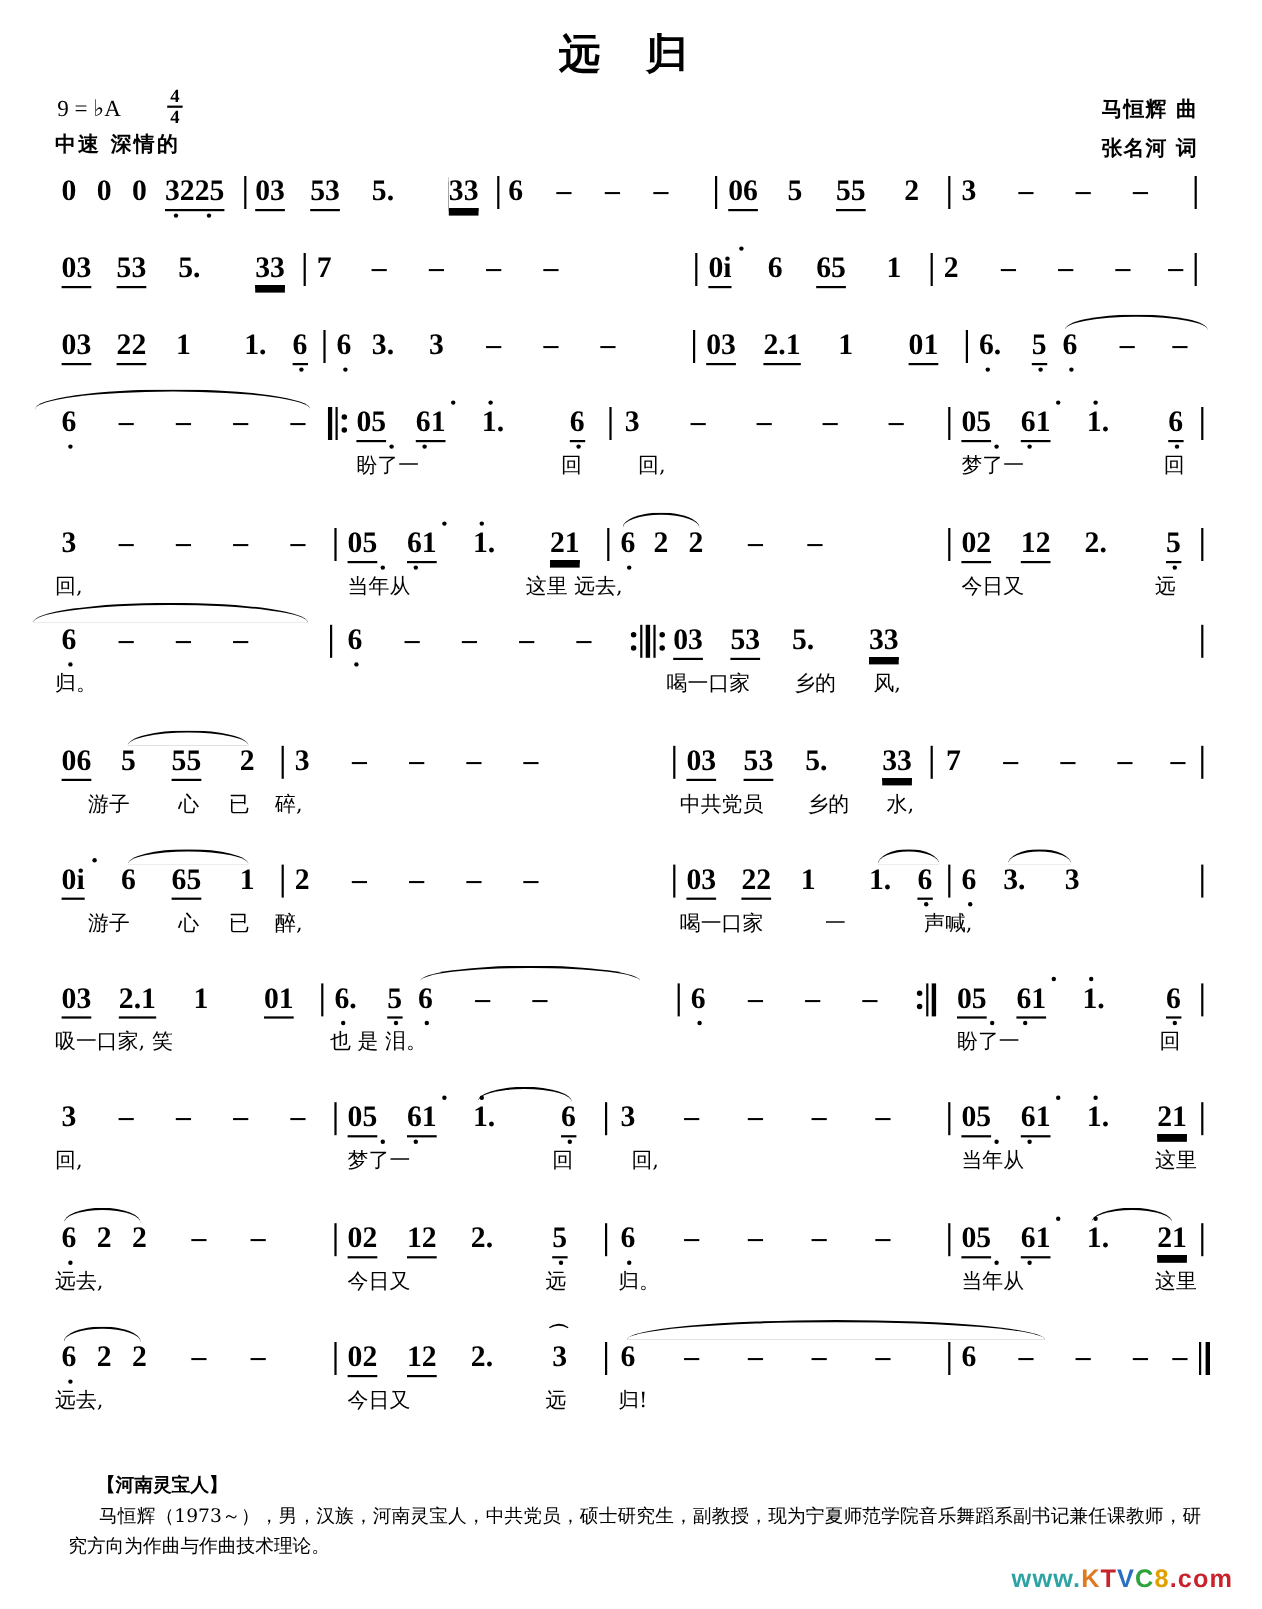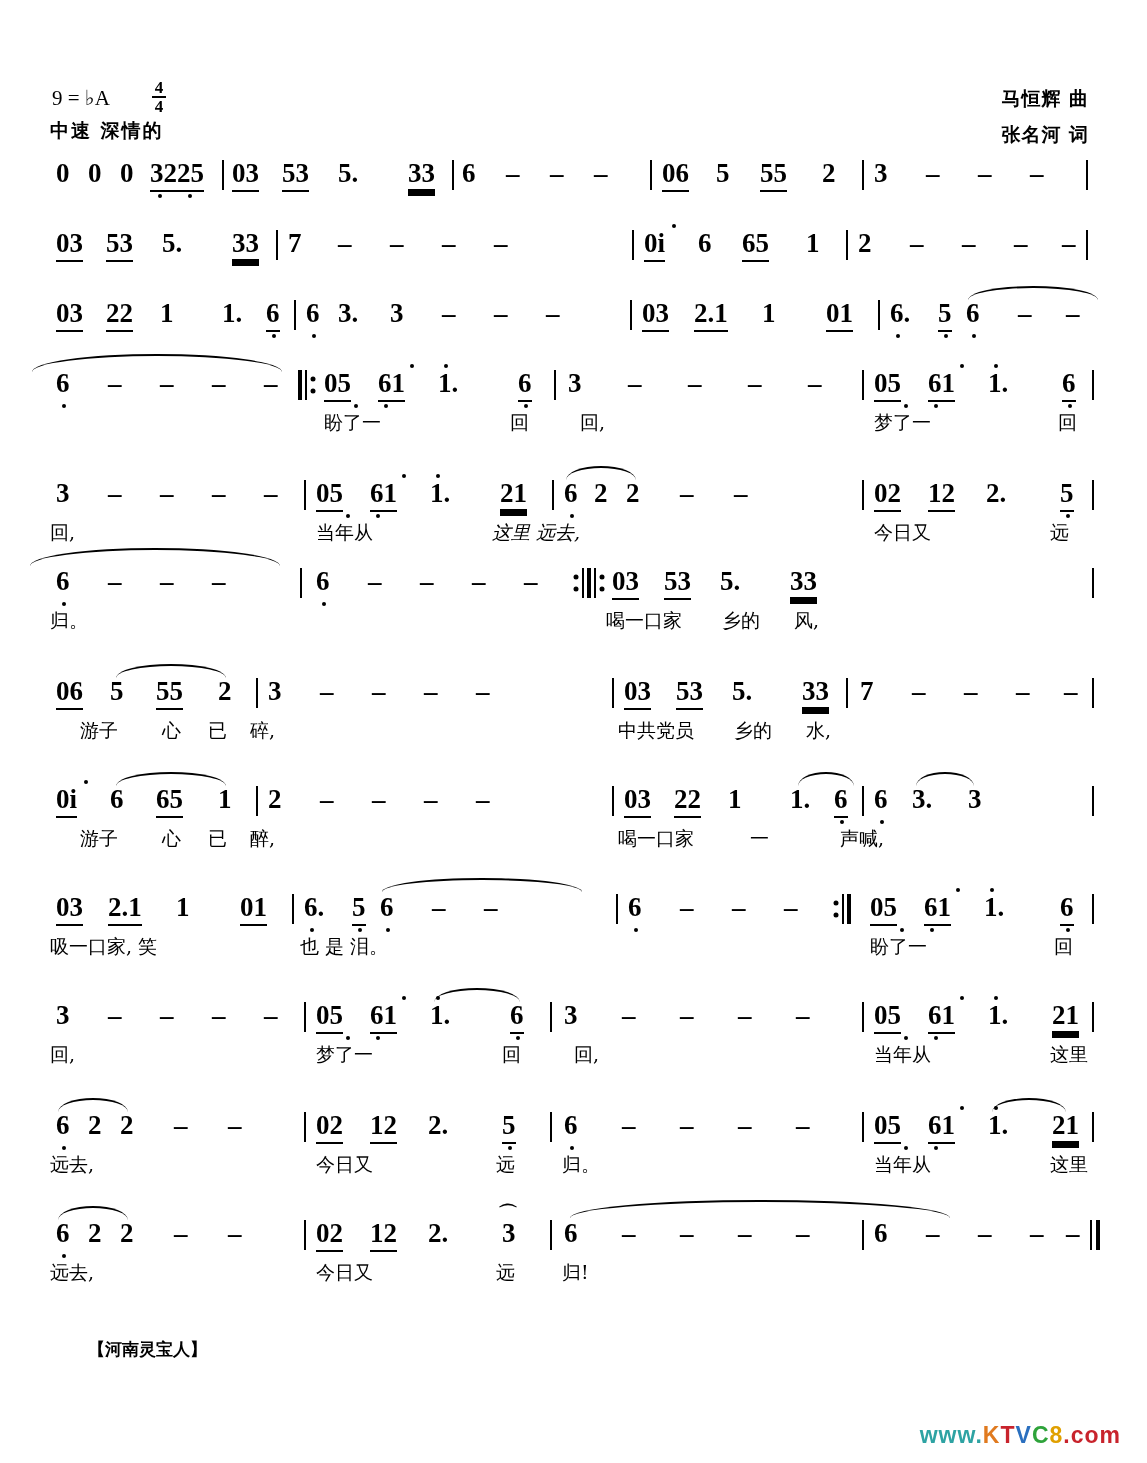--- a/index.html
+++ b/index.html
@@ -196,20 +196,21 @@
   .wm-v { color: #2a6fbf; }
   .wm-c { color: #2ea33a; }
   .wm-8 { color: #e0a000; }
   .wm-com { color: #c8232c; }
 </style>
 </head>
 <body>
 
 <div class="sheet">
 
+  <div class="title">远 归</div>
 
   <div class="key-sig">
     <span>9 = ♭A</span>
   </div>
 
   <div class="meter">
     <span class="num">4</span>
     <span style="display:block;width:14px;height:2px;background:#000;margin:1px auto;"></span>
     <span class="den">4</span>
   </div>
@@ -393,21 +394,21 @@
       <span class="tok b1" style="left:824px;">02</span>
       <span class="tok b1" style="left:878px;">12</span>
       <span class="tok" style="left:936px;">2.</span>
       <span class="tok b1" style="left:1010px;">5</span>
       <span class="dotlow" style="left:1016px;top:36px;"></span>
       <span class="barline" style="left:1042px;"></span>
     </div>
     <div class="lyrics">
       <span class="lyr" style="left:0px;">回,</span>
       <span class="lyr" style="left:266px;">当年从</span>
-      <span class="lyr" style="left:442px;font-style:italic;">这里 远去,</span>
+      <span class="lyr" style="left:428px;">这里 远去,</span>
       <span class="lyr" style="left:824px;">今日又</span>
       <span class="lyr" style="left:1000px;">远</span>
     </div>
   </div>
 
   <div class="system" style="top:566px;">
     <div class="notes">
       <span class="slur-long" style="left:-20px;top:-18px;width:250px;"></span>
       <span class="tok" style="left:6px;">6</span>
       <span class="dotlow" style="left:12px;top:36px;"></span>
@@ -695,18 +696,19 @@
     </div>
     <div class="lyrics">
       <span class="lyr" style="left:0px;">远去,</span>
       <span class="lyr" style="left:266px;">今日又</span>
       <span class="lyr" style="left:446px;">远</span>
       <span class="lyr" style="left:512px;">归!</span>
     </div>
   </div>
 
   <div class="bio-head">【河南灵宝人】</div>
+  <div class="bio-body">马恒辉（1973～），男，汉族，河南灵宝人，中共党员，硕士研究生，副教授，现为宁夏师范学院音乐舞蹈系副书记兼任课教师，研究方向为作曲与作曲技术理论。</div>
 
   <div class="watermark">
     <span class="wm-www">www.</span><span class="wm-k">K</span><span class="wm-t">T</span><span class="wm-v">V</span><span class="wm-c">C</span><span class="wm-8">8</span><span class="wm-com">.com</span>
   </div>
 
 </div>
 
 </body></html>

